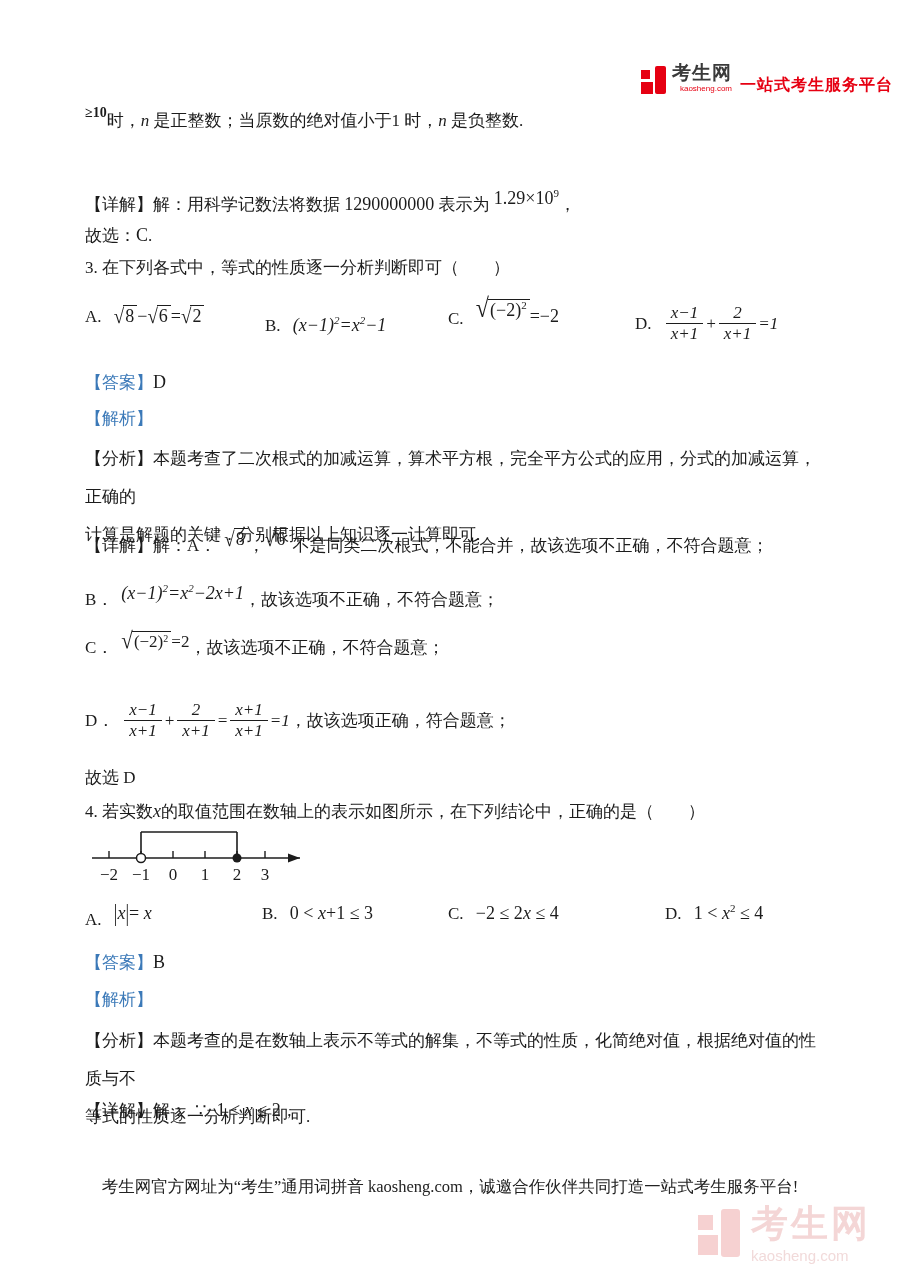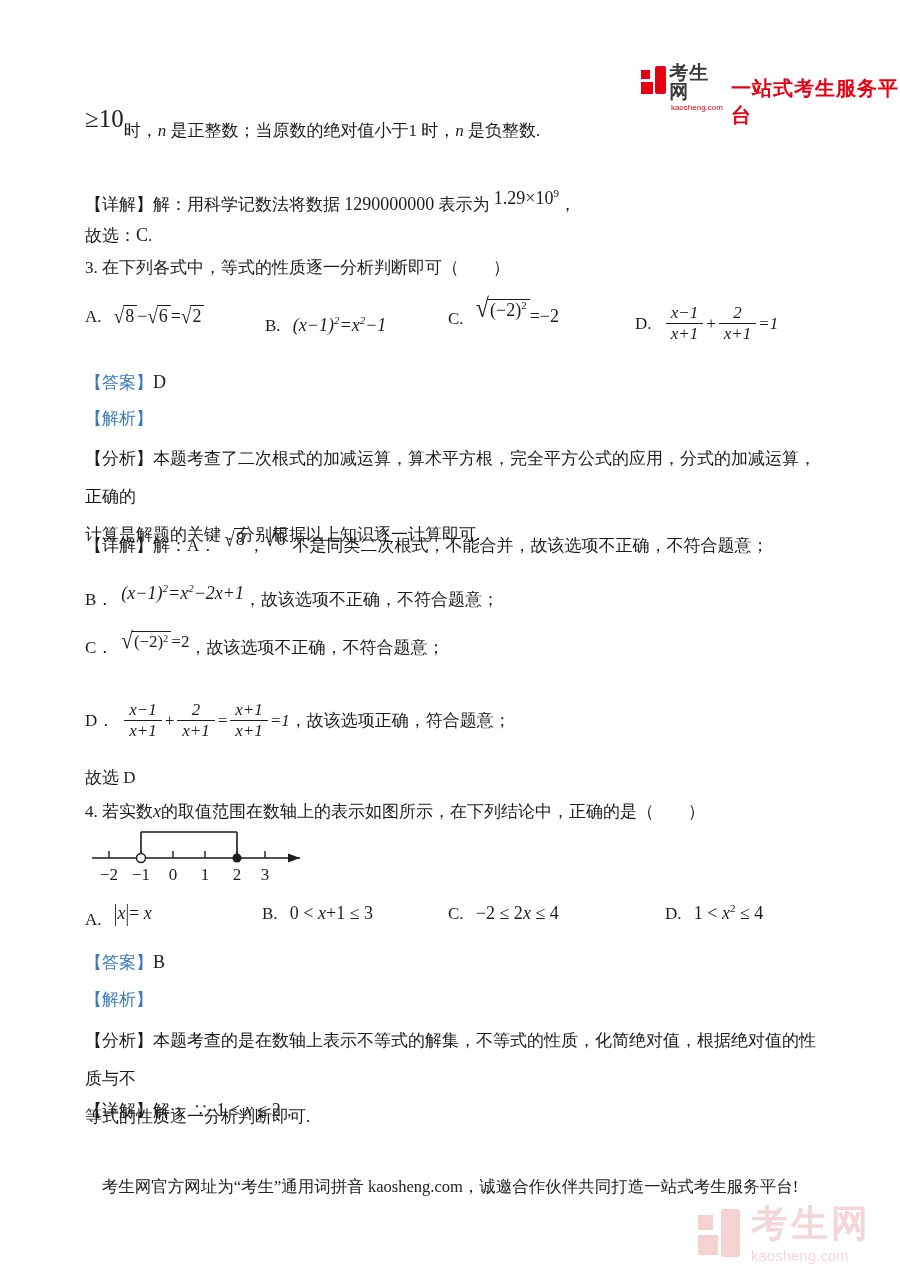--- a/index.html
+++ b/index.html
@@ -31,21 +31,21 @@
   
   .logo{position:absolute;left:641px;top:63px;display:flex;align-items:flex-start;}
   .licon{position:relative;width:26px;height:34px;margin-right:5px;}
   .licon i{position:absolute;background:#e60012;display:block;}
   .licon .b1{left:0;top:7px;width:9px;height:9px;}
   .licon .b2{left:0;top:19px;width:12px;height:12px;}
   .licon .b3{left:14px;top:3px;width:11px;height:28px;border-radius:2px;}
   .ltext{display:flex;flex-direction:column;line-height:1;margin-right:8px;}
   .lbrand{font-size:19px;font-weight:bold;color:#3a3a3a;letter-spacing:1px;font-family:"Liberation Sans","DejaVu Sans",sans-serif;}
   .ldomain{font-size:8px;color:#e60012;margin-top:3px;align-self:flex-end;font-family:"Liberation Sans","DejaVu Sans",sans-serif;}
-  .ltag{font-size:20px;color:#e60012;font-weight:bold;margin-top:12px;letter-spacing:1px;}
+  .ltag{font-size:16px;color:#e60012;font-weight:bold;margin-top:12px;letter-spacing:1px;}
   
   .fig{position:absolute;left:90px;top:820px;}
   .fig text{font-family:"Liberation Serif","DejaVu Serif",serif;font-size:17px;fill:#1c1c1c;}
   
   .footer{position:absolute;left:0;top:1176px;width:900px;text-align:center;font-size:16.5px;color:#222;}
   
   .wm{position:absolute;left:698px;top:1205px;display:flex;align-items:flex-start;opacity:0.9;}
   .wmicon{position:relative;width:44px;height:56px;margin-right:9px;}
   .wmicon i{position:absolute;background:#f6cdcd;display:block;}
   .wmicon .b1{left:0;top:10px;width:15px;height:15px;}
@@ -67,21 +67,21 @@
         <i class="b3"></i>
       </span>
     <span class="ltext">
       <span class="lbrand">考生网</span>
       <span class="ldomain">kaosheng.com</span>
     </span>
     <span class="ltag">一站式考生服务平台</span>
   </div>
 
   <div class="line" style="top:105px;">
-    <span class="num raise2" style="font-size:25px;">≥10</span><span>时，</span><span class="mi">n</span><span> 是正整数；当原数的绝对值小于</span><span class="num">1</span><span> 时，</span><span class="mi">n</span><span> 是负整数.</span>
+    <span class="num raise2" style="font-size:14px;font-weight:bold;">≥10</span><span>时，</span><span class="mi">n</span><span> 是正整数；当原数的绝对值小于</span><span class="num">1</span><span> 时，</span><span class="mi">n</span><span> 是负整数.</span>
   </div>
 
   <div class="line" style="top:188px;">
     <span>【详解】</span><span>解：用科学记数法将数据 </span><span class="num" style="font-size:18px;">1290000000</span><span> 表示为 </span><span class="num raise" style="font-size:18px;"><span>1.29×10</span><sup class="e">9</sup></span><span>，</span>
   </div>
 
   <div class="line" style="top:224px;">
     <span>故选：</span><span class="num" style="font-size:18px;">C</span><span>.</span>
   </div>
 

